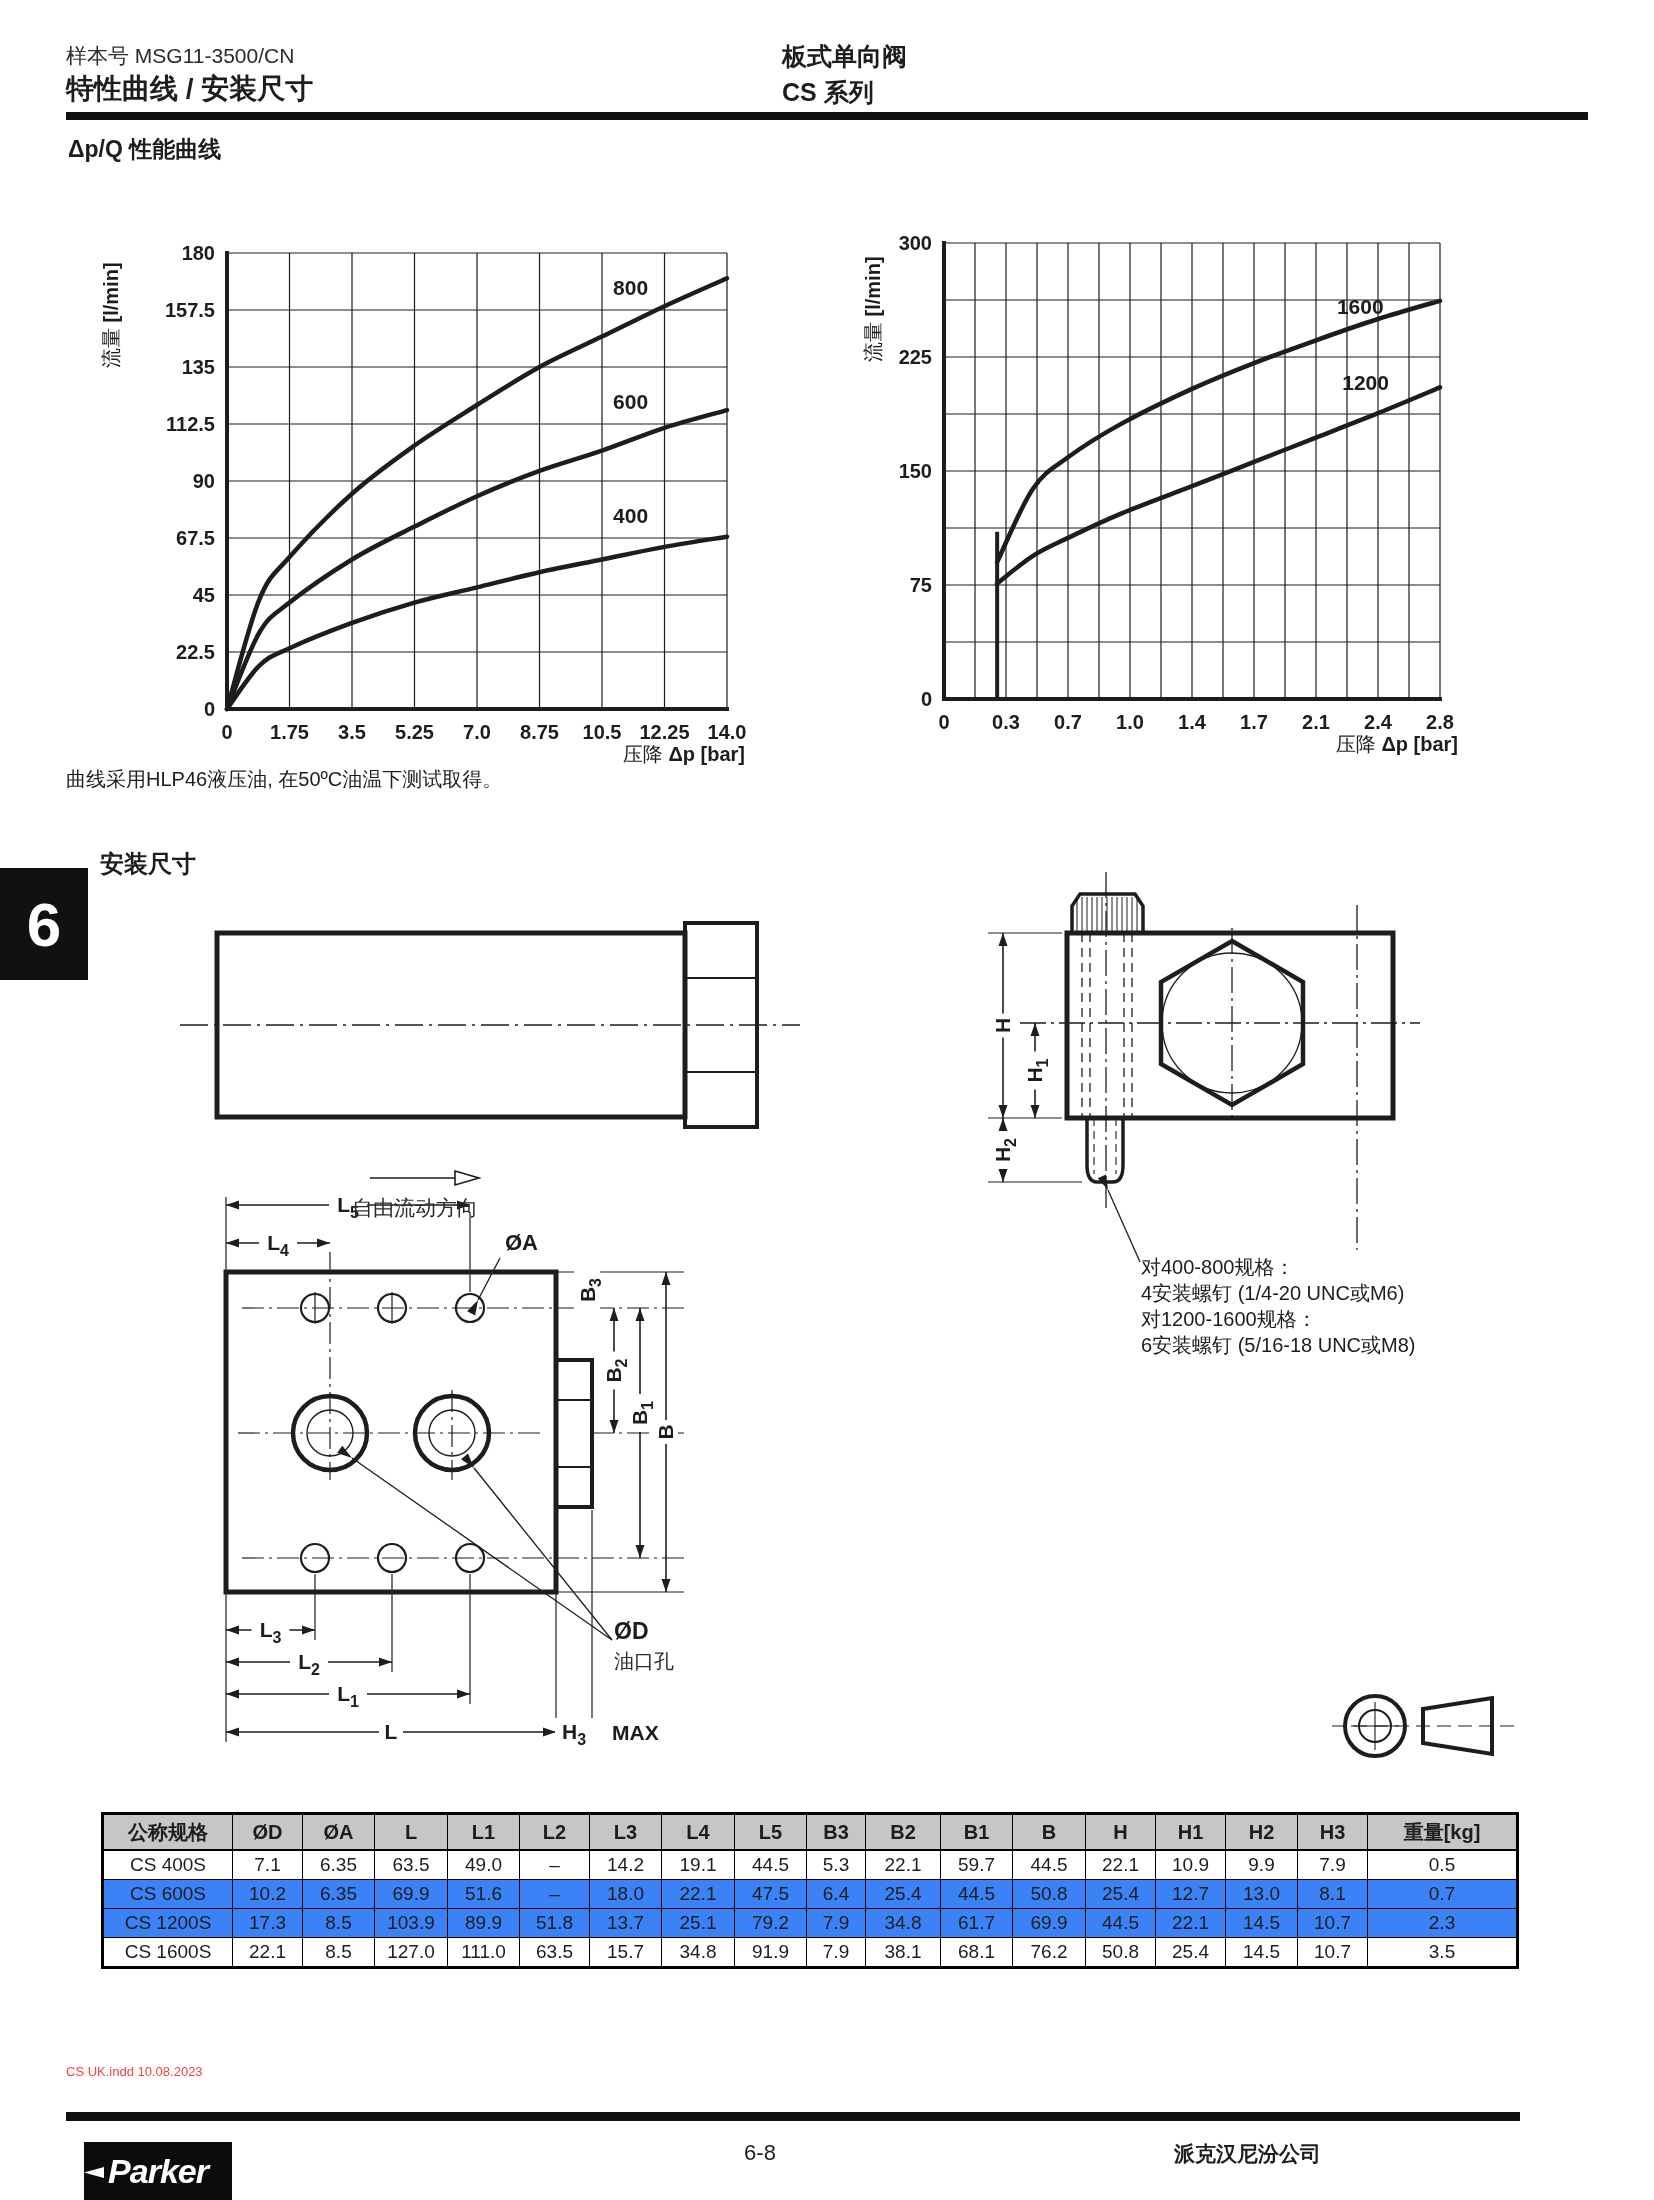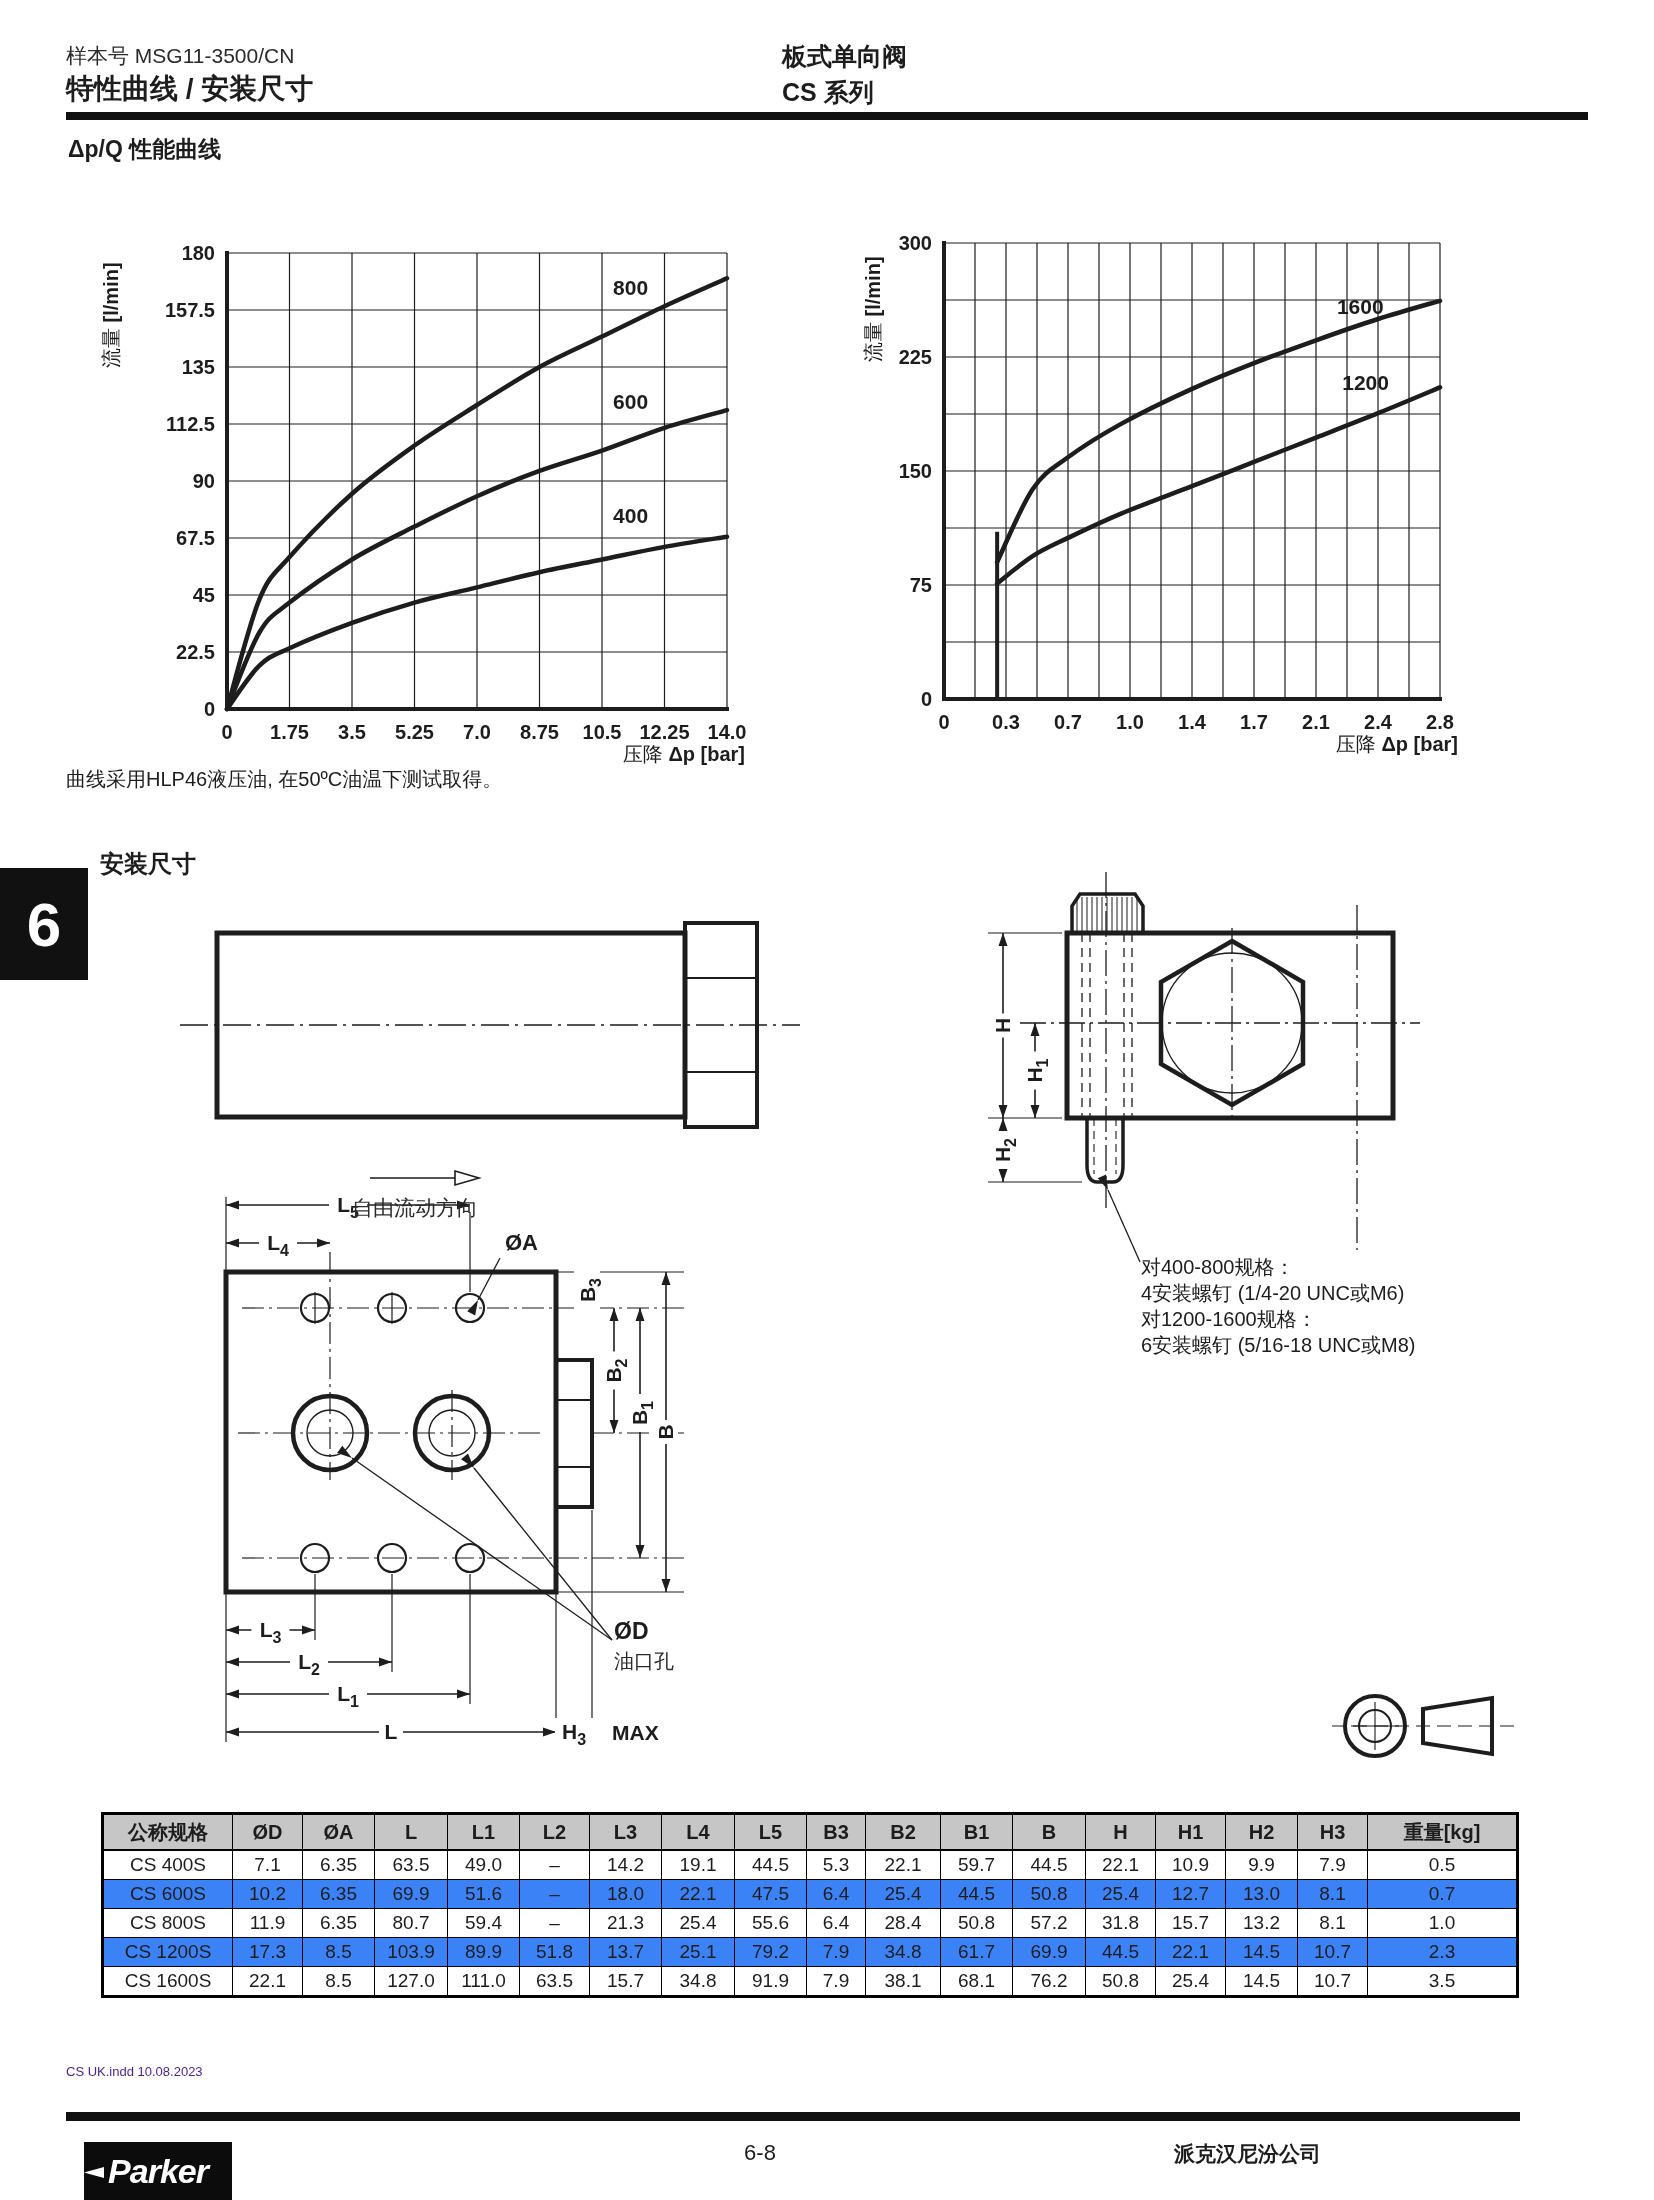--- a/index.html
+++ b/index.html
@@ -23,21 +23,21 @@
   #svg-overlay{left:0;top:0;}
   
   #dim-table{left:101px;top:1812px;border-collapse:collapse;table-layout:fixed;}
   #dim-table th,#dim-table td{border:1px solid #000;text-align:center;padding:0;
       font-size:19px;height:28px;overflow:hidden;white-space:nowrap;}
   #dim-table th{background:#c6c6c6;font-weight:bold;height:34px;font-size:20px;}
   #dim-table{border:3px solid #000;}
   #dim-table tr.alt td{background:#3b82f6;}
   #dim-table thead th{border-bottom:2px solid #000;margin-left:20px;}
   
-  #foot-imprint{left:66px;top:2064px;font-size:13px;color:#4c1d95;}
+  #foot-imprint{left:66px;top:2064px;font-size:13px;color:#ef4444;}
   #foot-bar{left:66px;top:2112px;width:1454px;height:9px;background:#111;}
   #logo{left:84px;top:2134px;width:148px;height:58px;background:#0c0c0c;display:flex;
         align-items:center;justify-content:center;margin-top:8px;}
   #logo span{color:#fff;font-size:34px;font-weight:bold;font-style:italic;letter-spacing:-1px;}
   #logo .notch{position:absolute;left:0;top:25px;width:20px;height:11px;background:#fff;
         clip-path:polygon(0 50%,100% 0,100% 100%);}
   #foot-page{left:700px;top:2140px;width:120px;text-align:center;font-size:22px;}
   #foot-company{left:1158px;top:2140px;font-size:21px;font-weight:bold;margin-left:16px;}
 </style>
 </head>
@@ -442,40 +442,20 @@
           <td>6.4</td>
           <td>25.4</td>
           <td>44.5</td>
           <td>50.8</td>
           <td>25.4</td>
           <td>12.7</td>
           <td>13.0</td>
           <td>8.1</td>
           <td>0.7</td>
         </tr>
-        <tr>
-          <td>CS 800S</td>
-          <td>11.9</td>
-          <td>6.35</td>
-          <td>80.7</td>
-          <td>59.4</td>
-          <td>–</td>
-          <td>21.3</td>
-          <td>25.4</td>
-          <td>55.6</td>
-          <td>6.4</td>
-          <td>28.4</td>
-          <td>50.8</td>
-          <td>57.2</td>
-          <td>31.8</td>
-          <td>15.7</td>
-          <td>13.2</td>
-          <td>8.1</td>
-          <td>1.0</td>
-        </tr>
         <tr class="alt">
           <td>CS 1200S</td>
           <td>17.3</td>
           <td>8.5</td>
           <td>103.9</td>
           <td>89.9</td>
           <td>51.8</td>
           <td>13.7</td>
           <td>25.1</td>
           <td>79.2</td>

